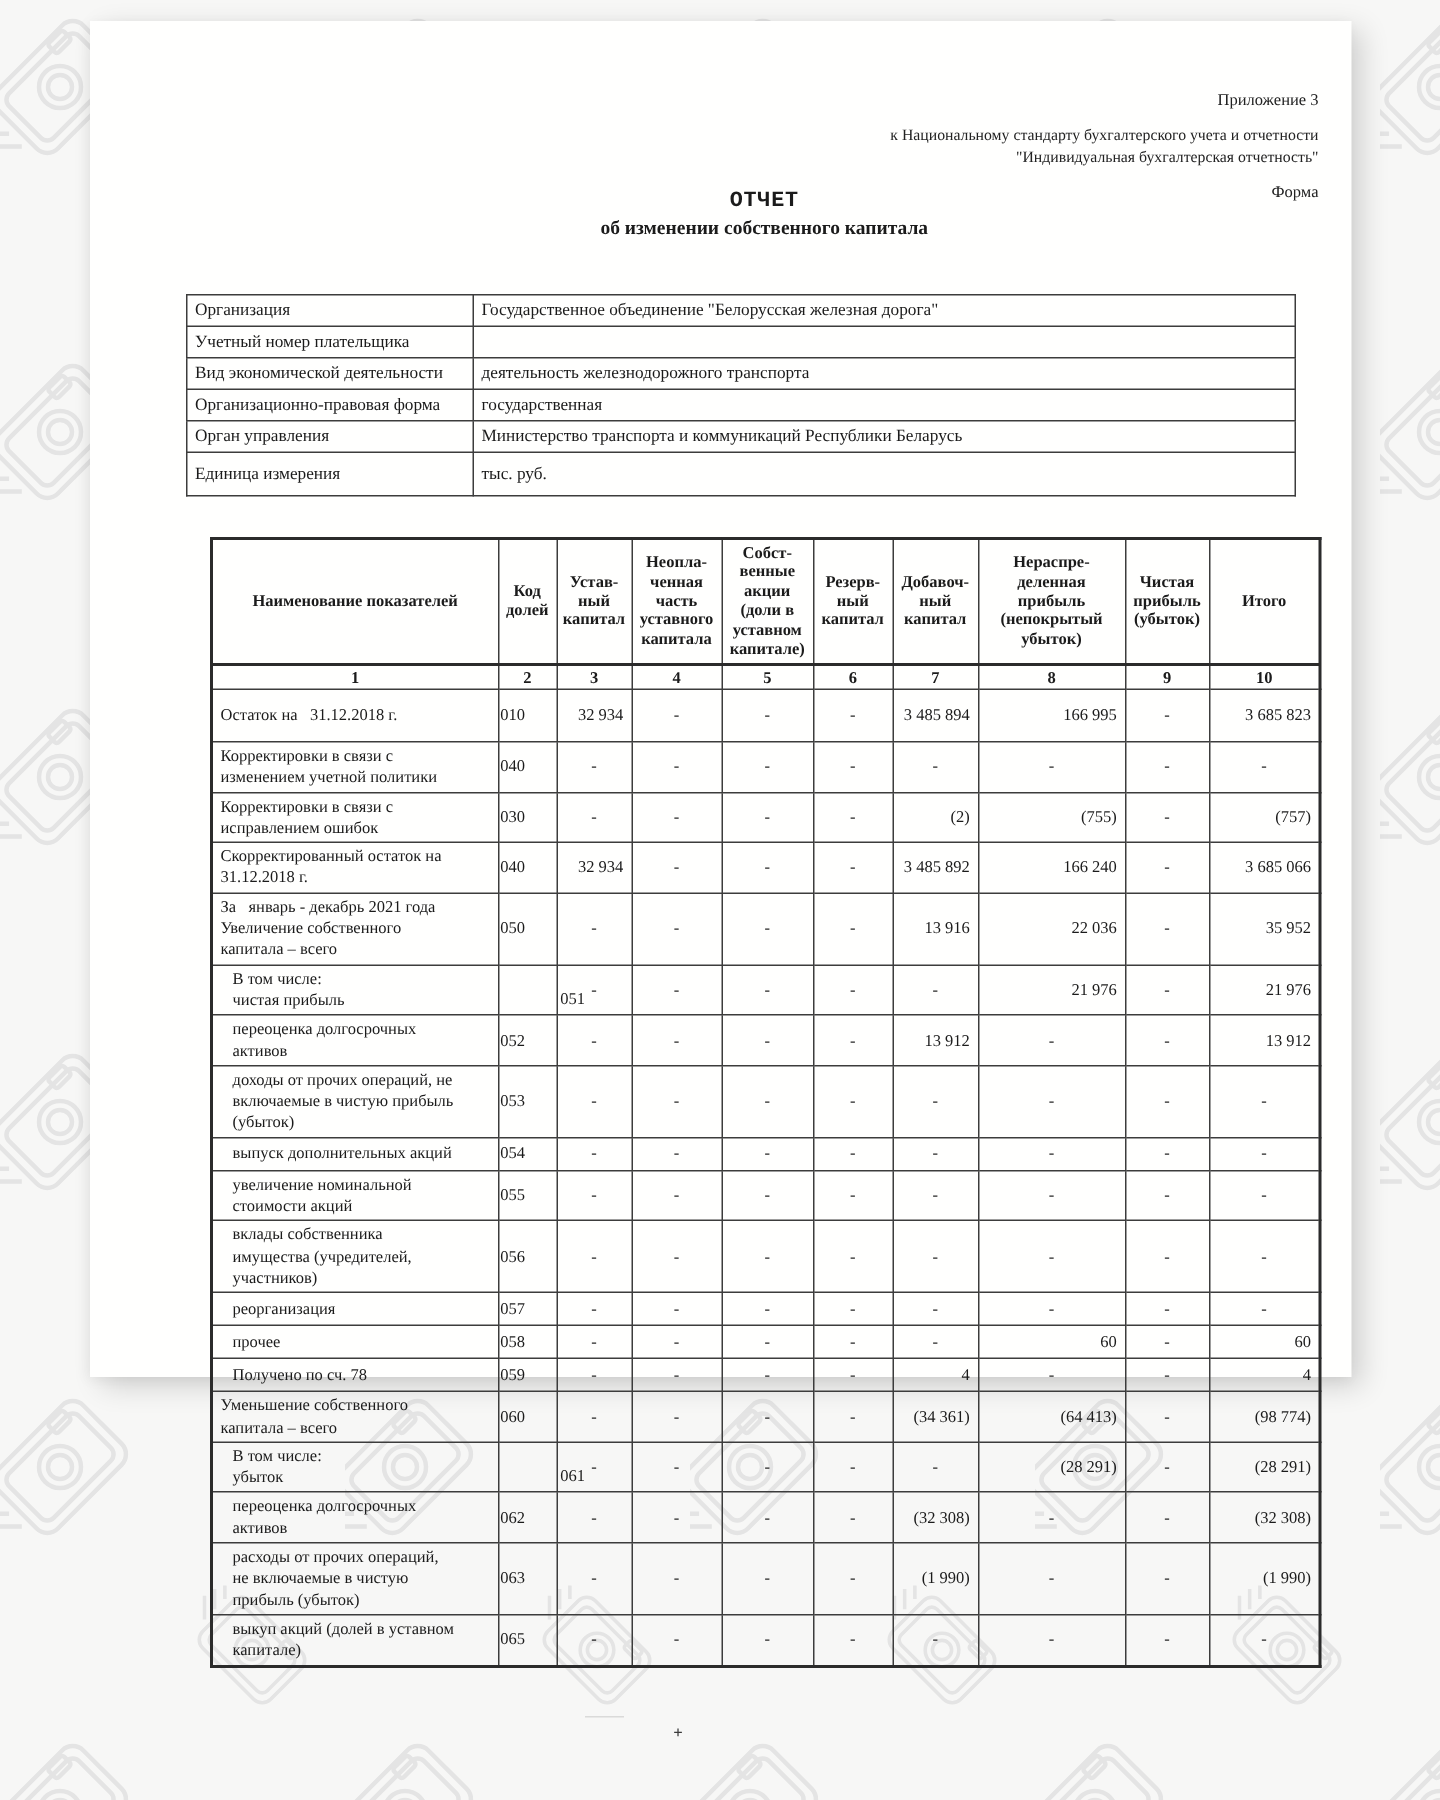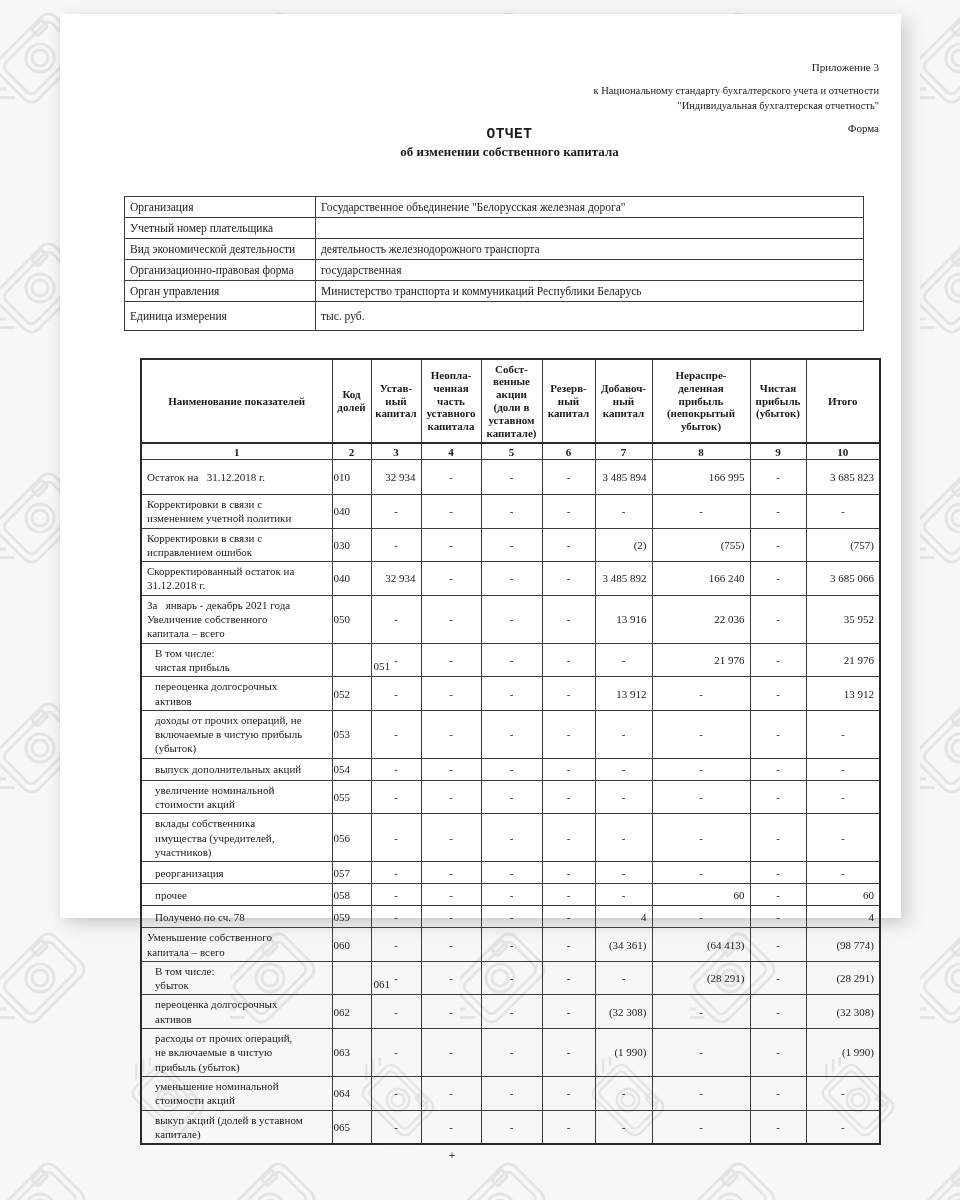--- a/index.html
+++ b/index.html
@@ -407,33 +407,20 @@
           <td class="code" data-name="row-code">063</td>
           <td class="num dash" data-name="row-value">-</td>
           <td class="num dash" data-name="row-value">-</td>
           <td class="num dash" data-name="row-value">-</td>
           <td class="num dash" data-name="row-value">-</td>
           <td class="num" data-name="row-value">(1 990)</td>
           <td class="num dash" data-name="row-value">-</td>
           <td class="num dash" data-name="row-value">-</td>
           <td class="num" data-name="row-value">(1 990)</td>
         </tr>
-        <tr data-name="data-row-064">
-          <td class="name indent" data-name="row-name">уменьшение номинальной
-стоимости акций</td>
-          <td class="code" data-name="row-code">064</td>
-          <td class="num dash" data-name="row-value">-</td>
-          <td class="num dash" data-name="row-value">-</td>
-          <td class="num dash" data-name="row-value">-</td>
-          <td class="num dash" data-name="row-value">-</td>
-          <td class="num dash" data-name="row-value">-</td>
-          <td class="num dash" data-name="row-value">-</td>
-          <td class="num dash" data-name="row-value">-</td>
-          <td class="num dash" data-name="row-value">-</td>
-        </tr>
         <tr data-name="data-row-065">
           <td class="name indent" data-name="row-name">выкуп акций (долей в уставном
 капитале)</td>
           <td class="code" data-name="row-code">065</td>
           <td class="num dash" data-name="row-value">-</td>
           <td class="num dash" data-name="row-value">-</td>
           <td class="num dash" data-name="row-value">-</td>
           <td class="num dash" data-name="row-value">-</td>
           <td class="num dash" data-name="row-value">-</td>
           <td class="num dash" data-name="row-value">-</td>

